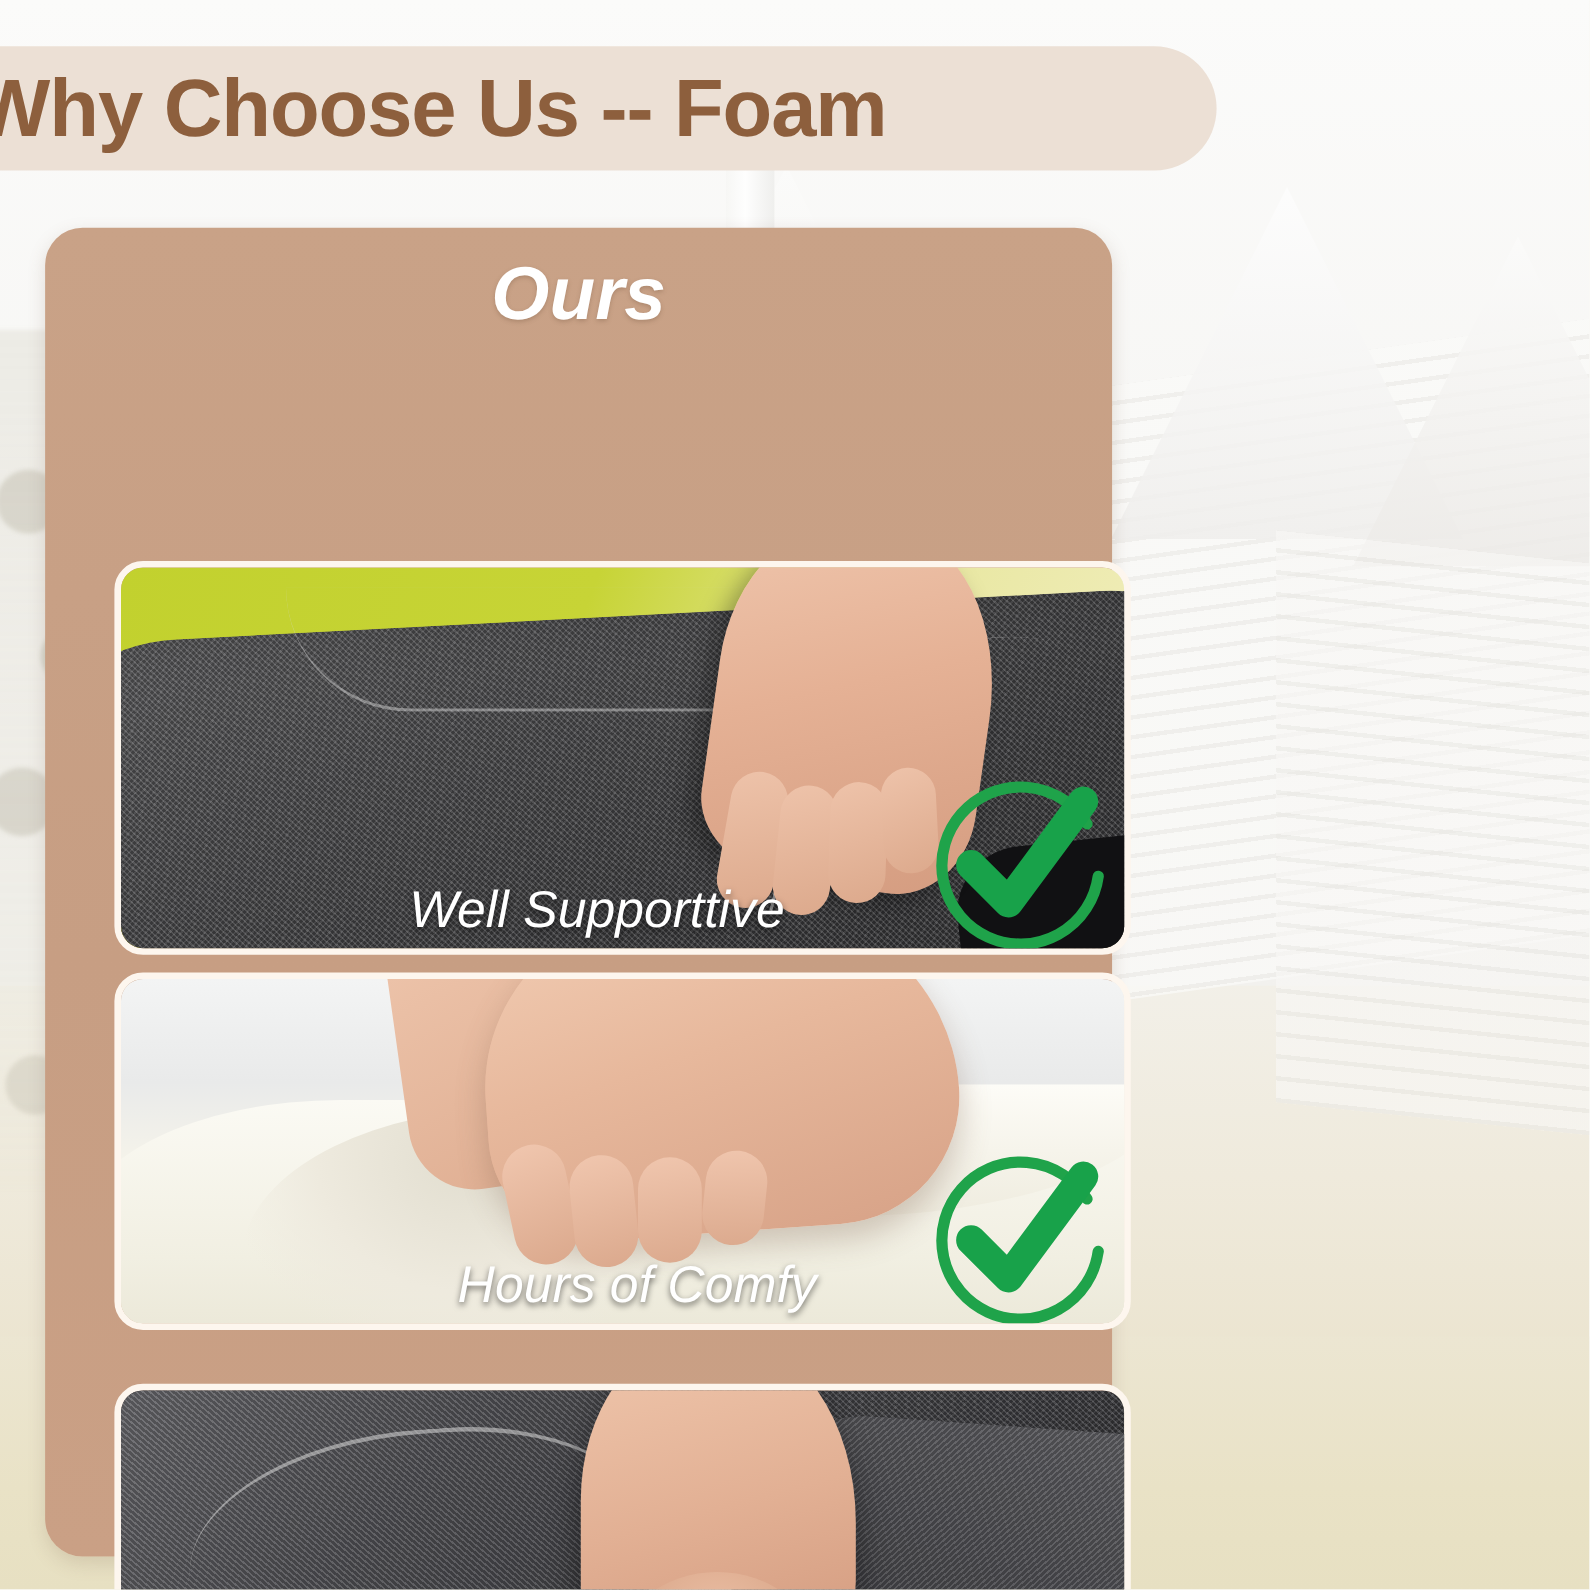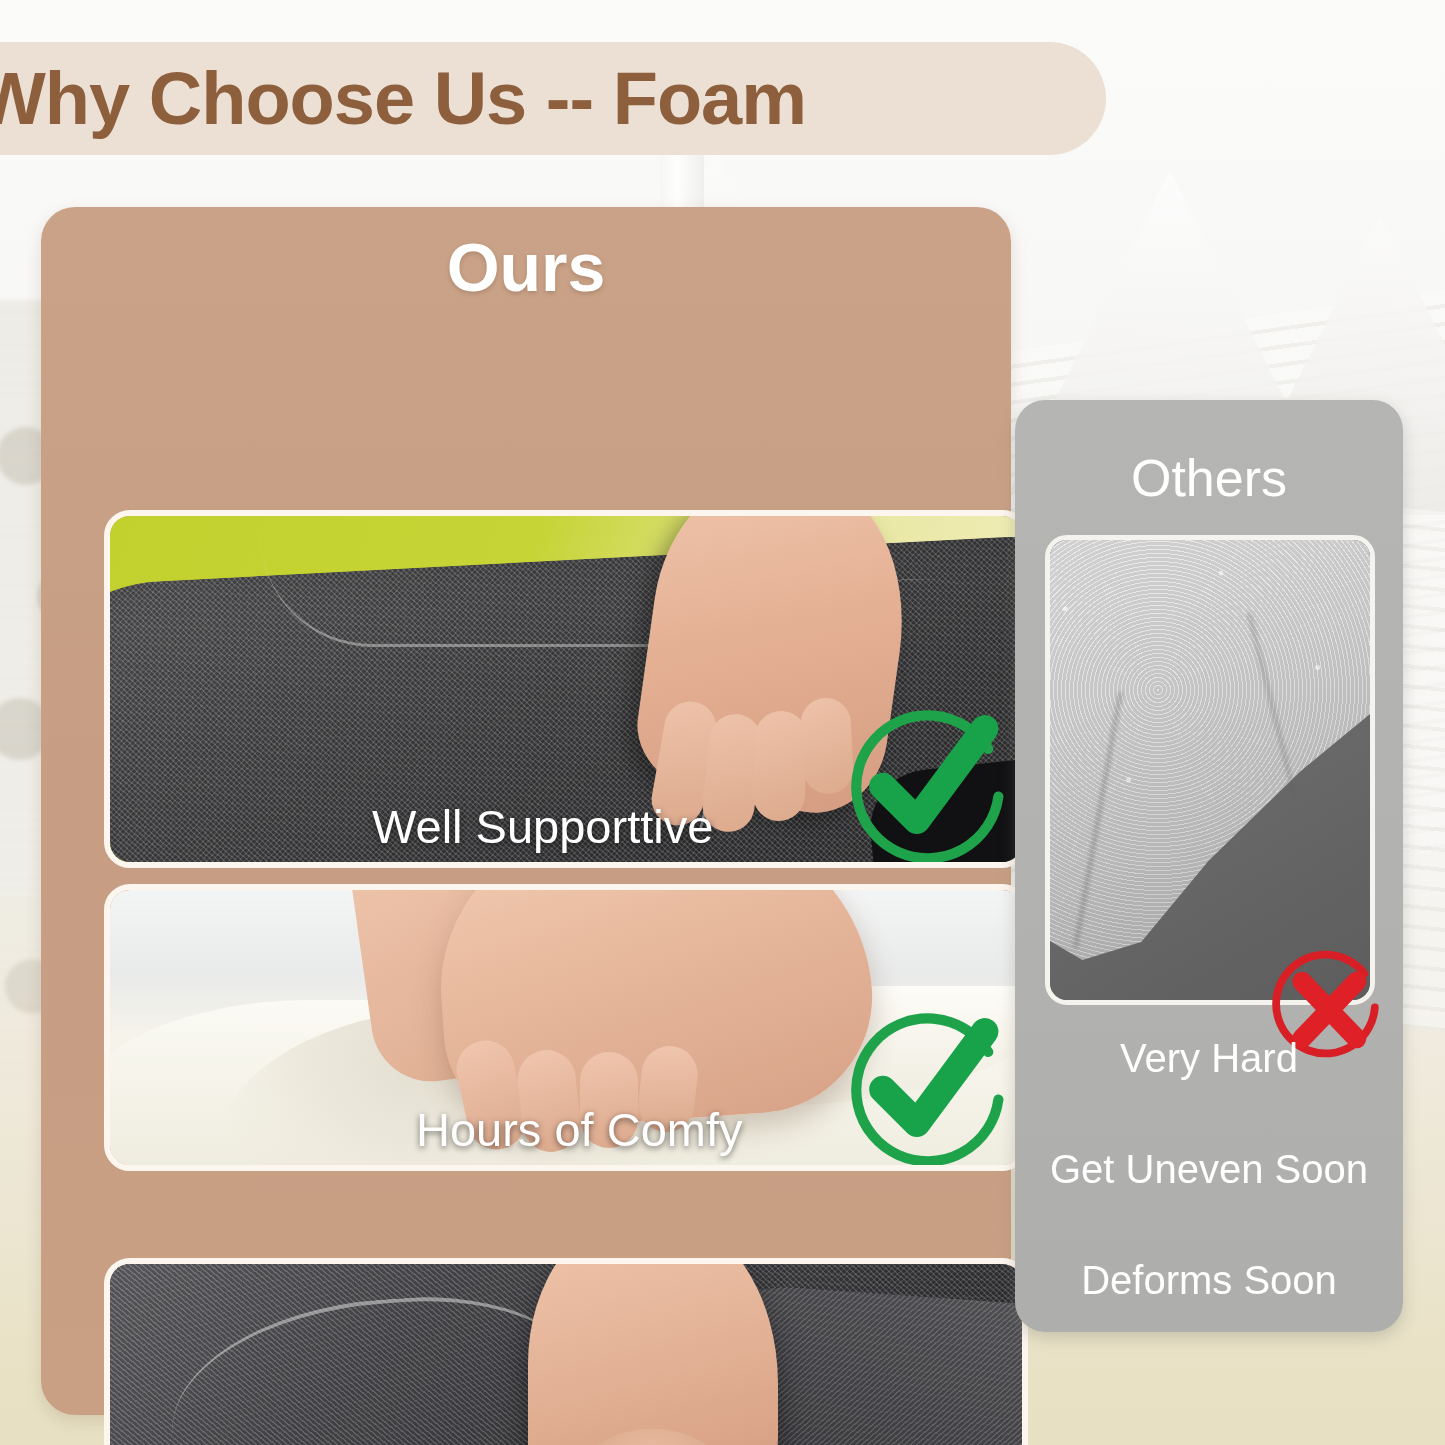--- a/index.html
+++ b/index.html
@@ -127,20 +127,21 @@
   }
 
   
   .ours-panel {
     position: absolute;
     left: 41px; top: 207px;
     width: 970px; height: 1208px;
     background: linear-gradient(to bottom, #c9a287 0%, #c79e83 55%, #caa085 100%);
     border-radius: 34px;
     box-shadow: 0 6px 16px rgba(120,95,70,.18);
+    font-style: italic;
   }
   .ours-title {
     position: absolute;
     left: 0; right: 0; top: 26px;
     text-align: center;
     color: #ffffff;
     font-size: 68px;
     font-weight: 700;
     line-height: 1;
     text-shadow: 0 2px 4px rgba(120,90,65,.35);
@@ -149,21 +150,21 @@
   .photo-card {
     position: absolute;
     left: 63px;
     width: 924px;
     border-radius: 26px;
     border: 6px solid #fdf6ee;
     box-sizing: border-box;
     overflow: hidden;
   }
   .photo-card.c1 { top: 303px;  height: 358px; }
-  .photo-card.c2 { top: 677px;  height: 287px; }
+  .photo-card.c2 { top: 677px;  height: 325px; }
   .photo-card.c3 { top: 1051px; height: 358px; }
 
   .photo-inner { position: absolute; inset: 0; }
 
   
   .ph1-bg {
     position: absolute; inset: 0;
     background: linear-gradient(110deg, #c2d12e 0%, #c7d436 42%, #e8e7a0 70%, #f2eec0 100%);
   }
   .ph1-cushion {
@@ -503,36 +504,14 @@
         <div class="ph3-right"></div>
         <div class="ph3-left"></div>
         <div class="ph3-zip"></div>
         <div class="ph3-foot"></div>
         <div class="ph3-heel"></div>
       </div>
 
     </div>
   </div>
 
-  <div class="others-panel">
-    <div class="others-title">Others</div>
-
-    <div class="others-photo">
-      <div class="of-bg"></div>
-      <div class="of-block"></div>
-      <div class="of-crease"></div>
-      <div class="of-crease2"></div>
-    </div>
-
-    <svg class="x-mark" viewBox="0 0 100 100" style="position:absolute; left:248px; top:545px; width:130px; height:130px;">
-      <path d="M78 22 A38 38 0 1 0 86 48" fill="none" stroke="#d81f26" stroke-width="6" stroke-linecap="round"></path>
-      <path d="M30 28 L72 72" fill="none" stroke="#e02027" stroke-width="15" stroke-linecap="round"></path>
-      <path d="M72 28 L30 72" fill="none" stroke="#e02027" stroke-width="15" stroke-linecap="round"></path>
-    </svg>
-
-    <div class="others-list">
-      <div class="others-item">Very Hard</div>
-      <div class="others-item">Get Uneven Soon</div>
-      <div class="others-item">Deforms Soon</div>
-    </div>
-  </div>
 
 </div>
 
 </body></html>

